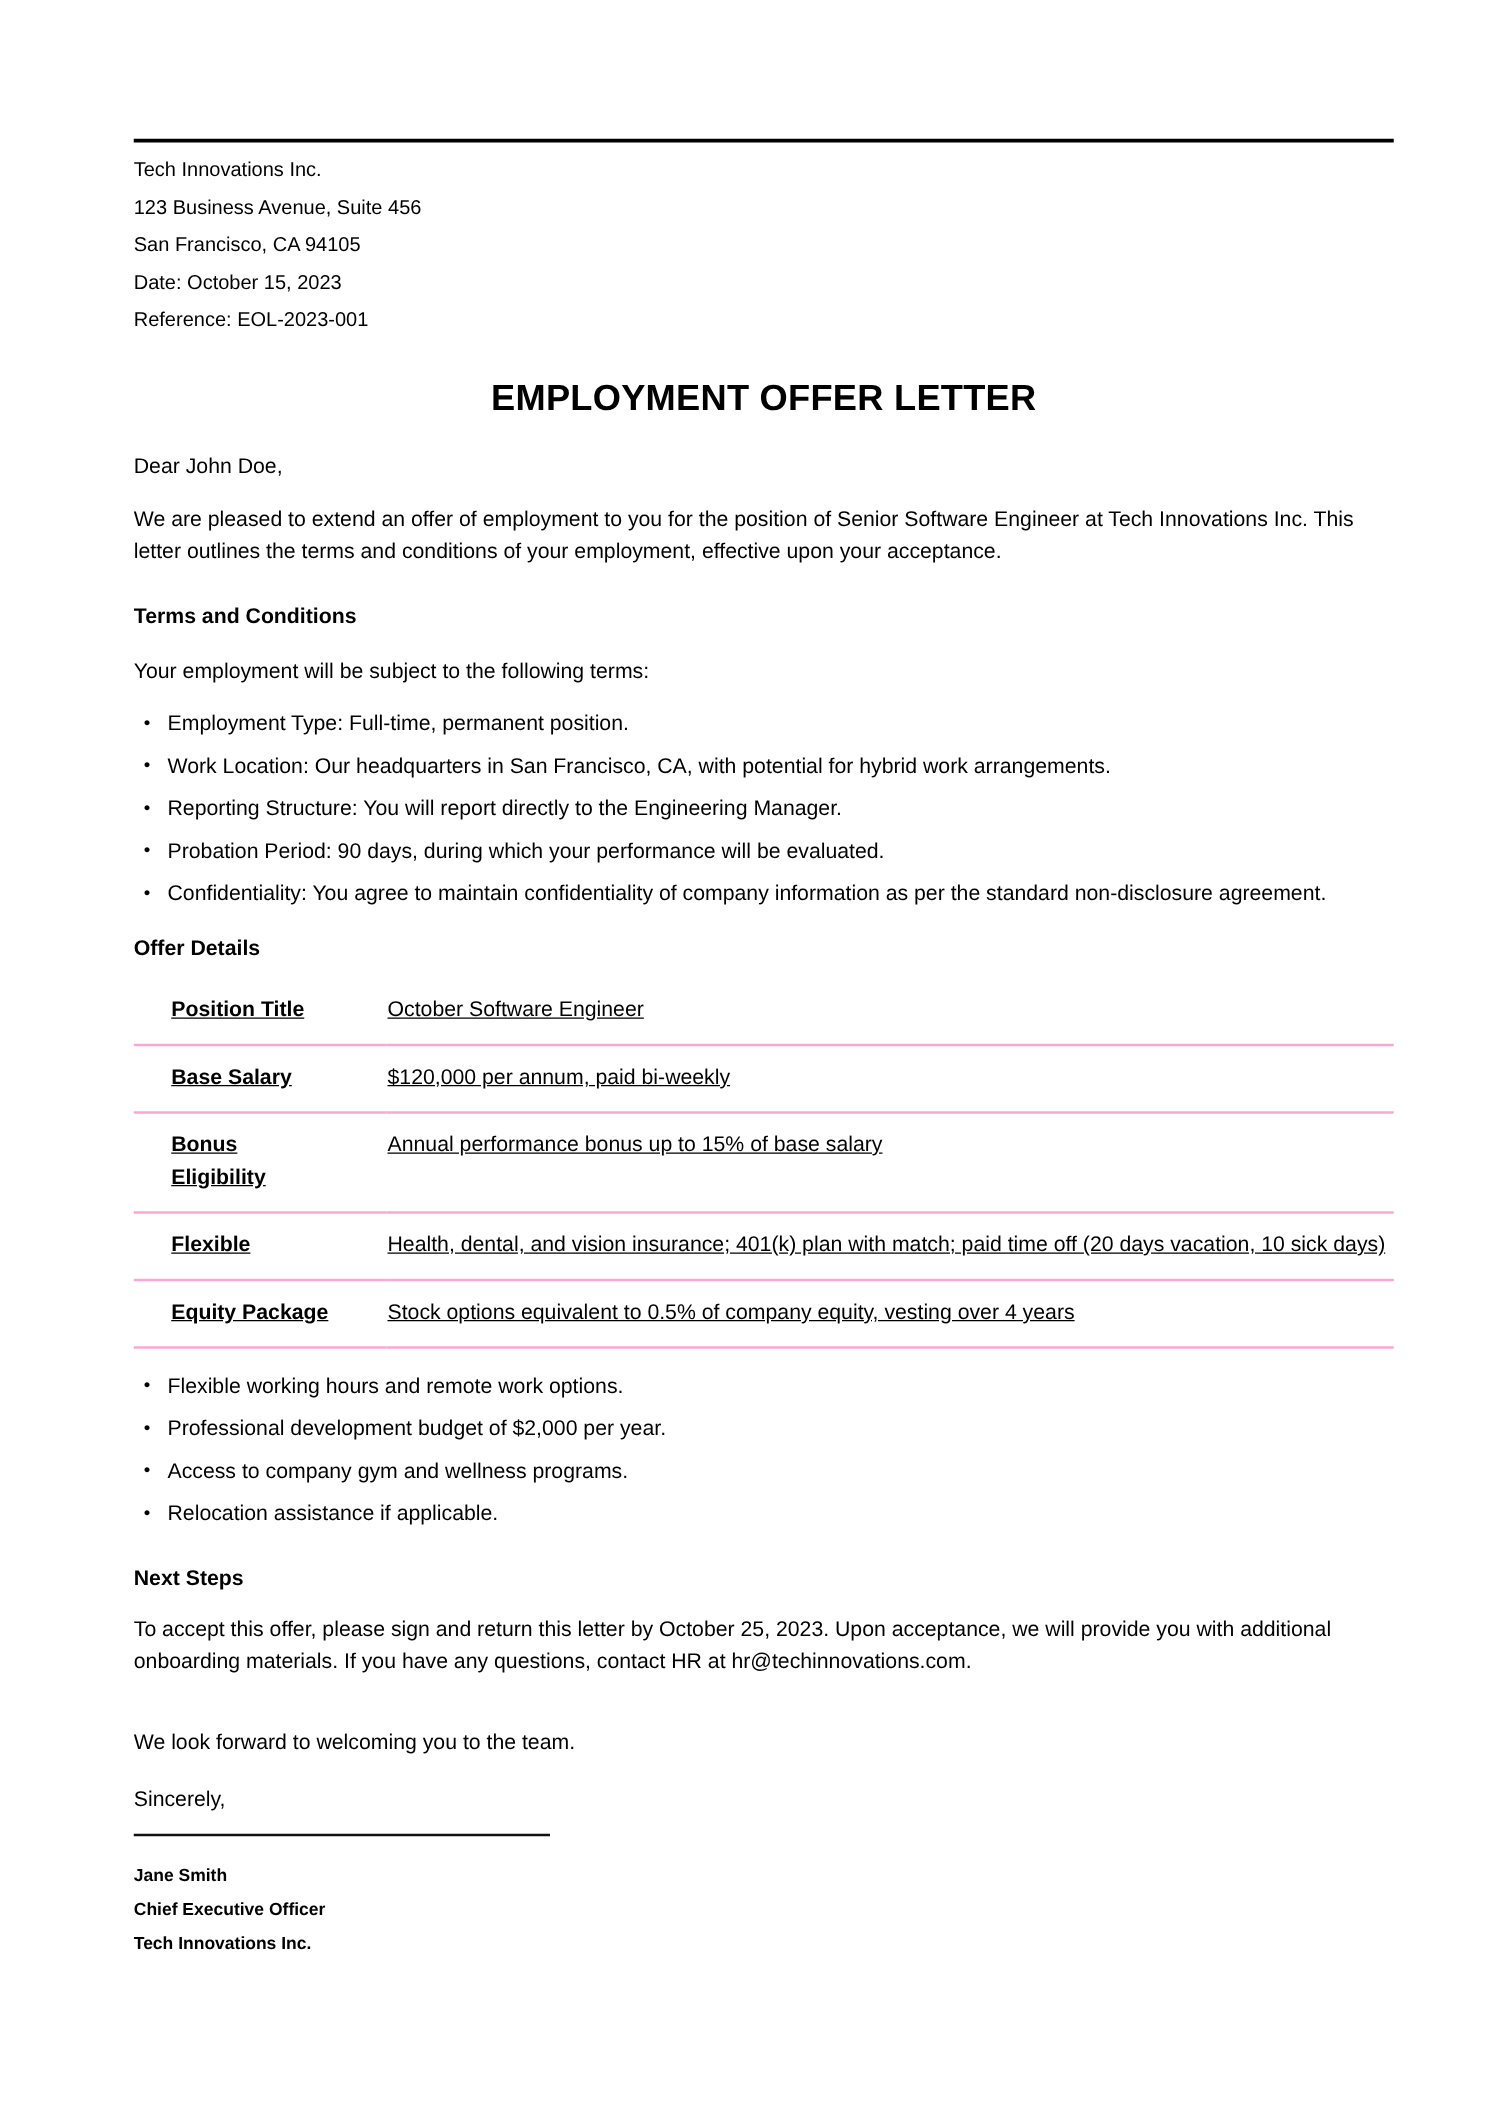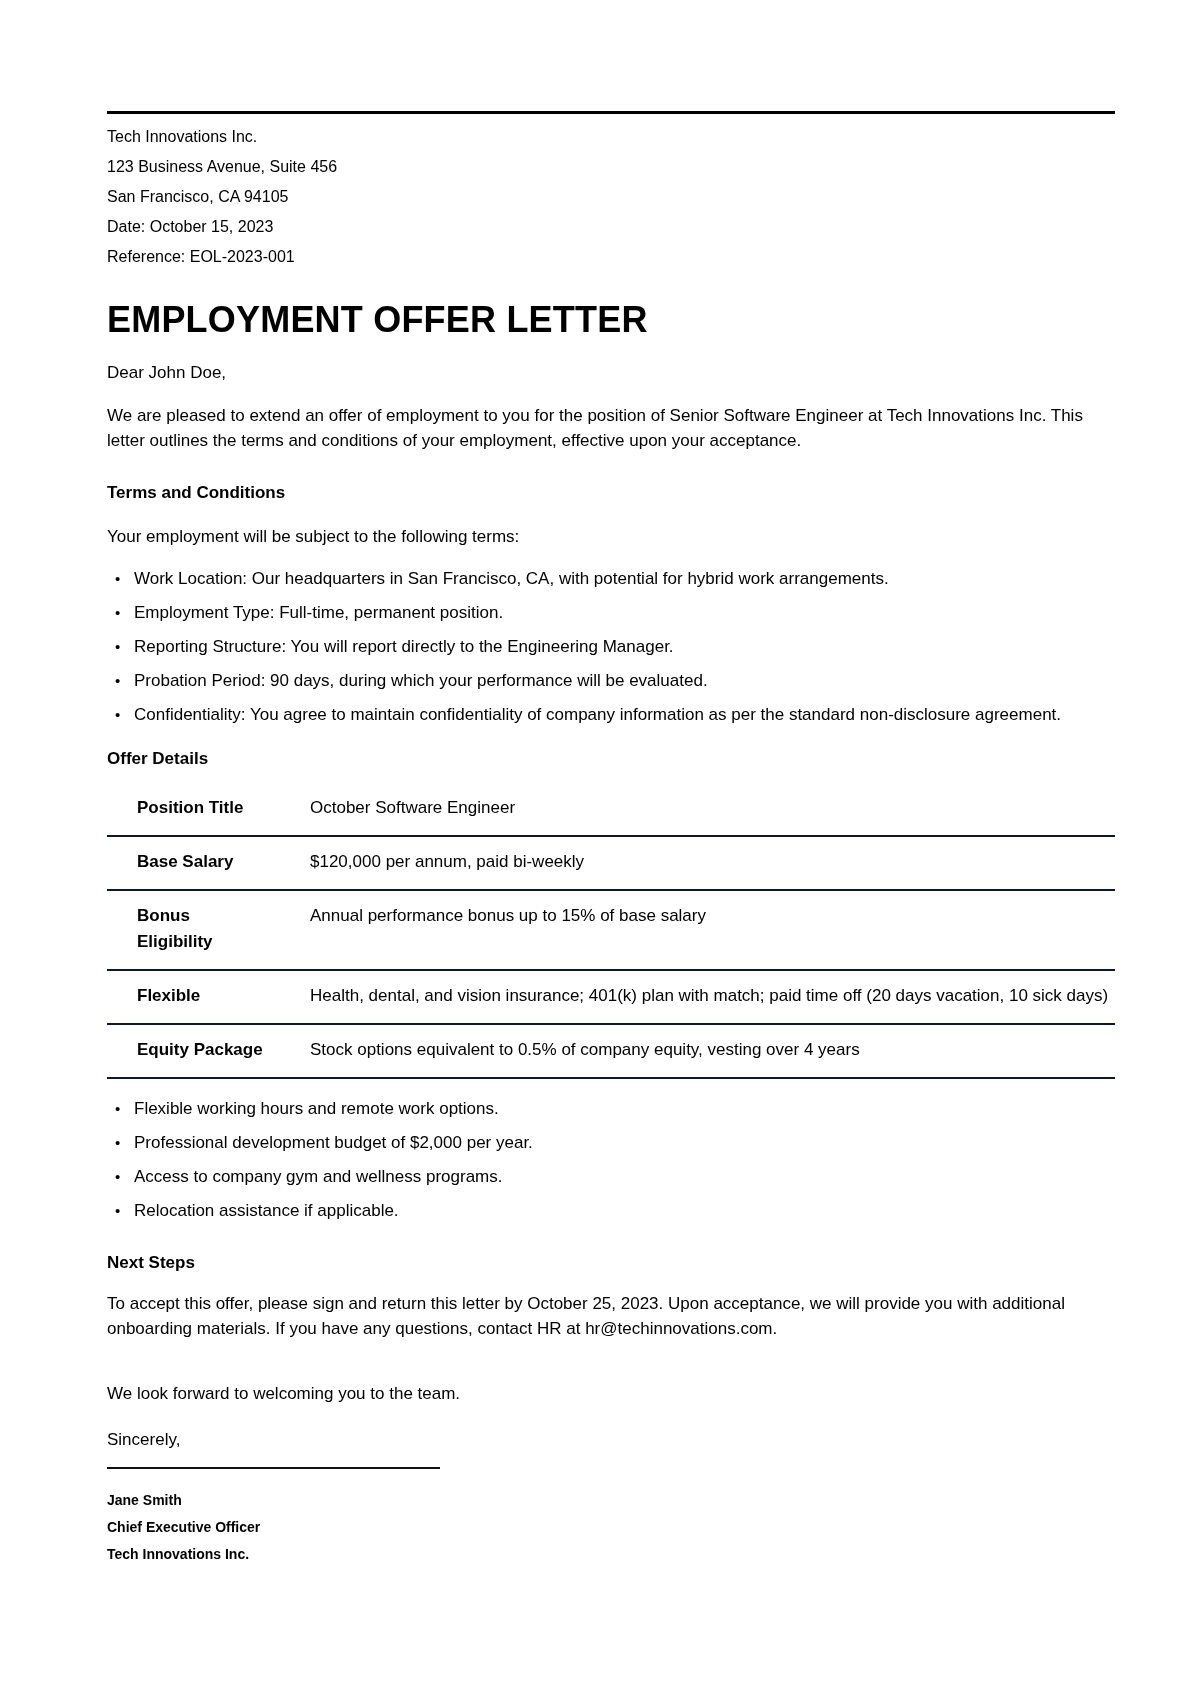--- a/index.html
+++ b/index.html
@@ -20,23 +20,24 @@
     height: 3px;
     background: #000000;
     margin-bottom: 14px;
   }
   .letter-header p {
     font-size: 16px;
     line-height: 17px;
     margin: 0 0 13px 0;
   }
   h1.letter-title {
-    font-size: 36px;
+    font-size: 29px;
     line-height: 29px;
     font-weight: bold;
+    text-align: center;
     margin: 40px 0 0 0;
     letter-spacing: 0.2px;
   }
   p.body-text {
     font-size: 17px;
     line-height: 25px;
     margin: 18px 0 0 0;
   }
   p.greeting { margin-top: 26px; }
   h2.section-heading {
@@ -71,26 +72,27 @@
     top: 0;
     font-size: 15px;
   }
   table.offer-table {
     width: 100%;
     border-collapse: collapse;
     table-layout: fixed;
     margin-top: 14px;
   }
   table.offer-table td {
-    border-bottom: 2px solid #0f172a;
+    border-bottom: 2px solid #f9a8d4;
     vertical-align: top;
     font-size: 17px;
     line-height: 26px;
     padding-top: 12px;
     padding-bottom: 14px;
+    text-decoration: underline;
   }
   td.row-label {
     width: 202px;
     box-sizing: border-box;
     font-weight: bold;
     padding-left: 30px;
     padding-right: 44px;
   }
   td.row-value { padding-right: 0; }
   p.closing-line { margin-top: 40px; }
@@ -128,22 +130,22 @@
 
   <p class="body-text greeting">Dear John Doe,</p>
 
   <p class="body-text">We are pleased to extend an offer of employment to you for the position of Senior Software Engineer at Tech Innovations Inc. This letter outlines the terms and conditions of your employment, effective upon your acceptance.</p>
 
   <h2 class="section-heading">Terms and Conditions</h2>
 
   <p class="body-text lead">Your employment will be subject to the following terms:</p>
 
   <ul class="dot-list">
+    <li>Employment Type: Full-time, permanent position.</li>
     <li>Work Location: Our headquarters in San Francisco, CA, with potential for hybrid work arrangements.</li>
-    <li>Employment Type: Full-time, permanent position.</li>
     <li>Reporting Structure: You will report directly to the Engineering Manager.</li>
     <li>Probation Period: 90 days, during which your performance will be evaluated.</li>
     <li>Confidentiality: You agree to maintain confidentiality of company information as per the standard non-disclosure agreement.</li>
   </ul>
 
   <h2 class="section-heading offer-heading">Offer Details</h2>
 
   <table class="offer-table">
     <tbody>
       <tr>

